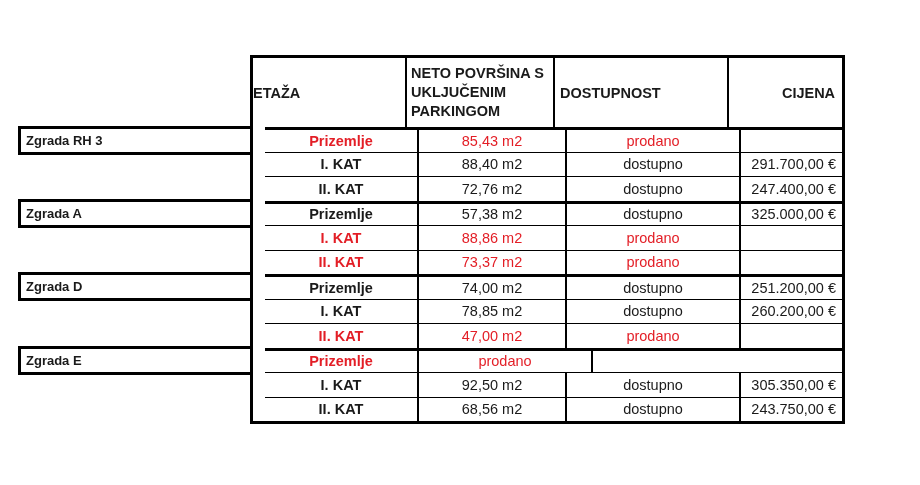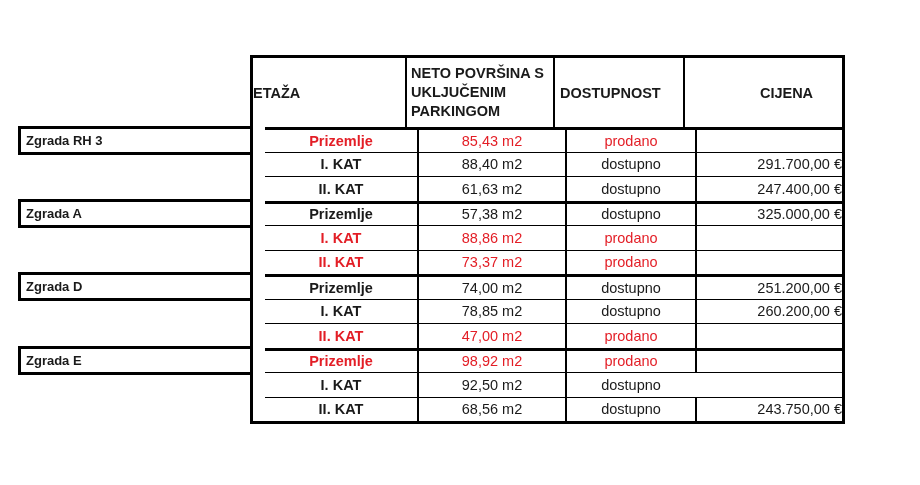--- a/index.html
+++ b/index.html
@@ -28,22 +28,22 @@
   .row.header-row { border-top: none; }
 
   .cell {
     display: flex; align-items: center;
     font-size: 14.5px;
     overflow: hidden;
     white-space: nowrap;
   }
   .c-etaza  { width: 152px; justify-content: center; font-weight: 700; }
   .c-neto   { width: 148px; justify-content: center; border-left: 2px solid #000; }
-  .c-dost   { width: 130px; justify-content: center; border-left: 2px solid #000; }
-  .c-cijena { flex: 1; justify-content: flex-end; border-left: 2px solid #000; }
+  .c-dost   { width: 174px; justify-content: center; border-left: 2px solid #000; }
+  .c-cijena { flex: 1; justify-content: flex-end; padding-right: 6px; border-left: 2px solid #000; }
 
   
   .header-row .cell { font-weight: 700; white-space: normal; }
   .header-row .c-etaza  { justify-content: flex-start; }
   .header-row .c-neto   { justify-content: flex-start; padding-left: 4px; line-height: 19px; }
   .header-row .c-dost   { justify-content: flex-start; padding-left: 5px; }
   .header-row .c-cijena { justify-content: center; padding-right: 0; padding-left: 46px; }
 
   
   .row.sold .c-etaza,
@@ -95,21 +95,21 @@
 
     <div class="row">
       <div class="cell c-etaza">I. KAT</div>
       <div class="cell c-neto">88,40 m2</div>
       <div class="cell c-dost">dostupno</div>
       <div class="cell c-cijena">291.700,00 €</div>
     </div>
 
     <div class="row">
       <div class="cell c-etaza">II. KAT</div>
-      <div class="cell c-neto">61,63 m2</div>
+      <div class="cell c-neto">72,76 m2</div>
       <div class="cell c-dost">dostupno</div>
       <div class="cell c-cijena">247.400,00 €</div>
     </div>
 
     <div class="row group-start">
       <div class="cell c-etaza">Prizemlje</div>
       <div class="cell c-neto">57,38 m2</div>
       <div class="cell c-dost">dostupno</div>
       <div class="cell c-cijena">325.000,00 €</div>
     </div>
@@ -144,29 +144,29 @@
 
     <div class="row sold">
       <div class="cell c-etaza">II. KAT</div>
       <div class="cell c-neto">47,00 m2</div>
       <div class="cell c-dost">prodano</div>
       <div class="cell c-cijena"></div>
     </div>
 
     <div class="row sold group-start">
       <div class="cell c-etaza">Prizemlje</div>
-      <div class="cell c-neto">98,92 m2</div>
       <div class="cell c-dost">prodano</div>
       <div class="cell c-cijena"></div>
     </div>
 
     <div class="row">
       <div class="cell c-etaza">I. KAT</div>
       <div class="cell c-neto">92,50 m2</div>
       <div class="cell c-dost">dostupno</div>
+      <div class="cell c-cijena">305.350,00 €</div>
     </div>
 
     <div class="row">
       <div class="cell c-etaza">II. KAT</div>
       <div class="cell c-neto">68,56 m2</div>
       <div class="cell c-dost">dostupno</div>
       <div class="cell c-cijena">243.750,00 €</div>
     </div>
 
   </div>

